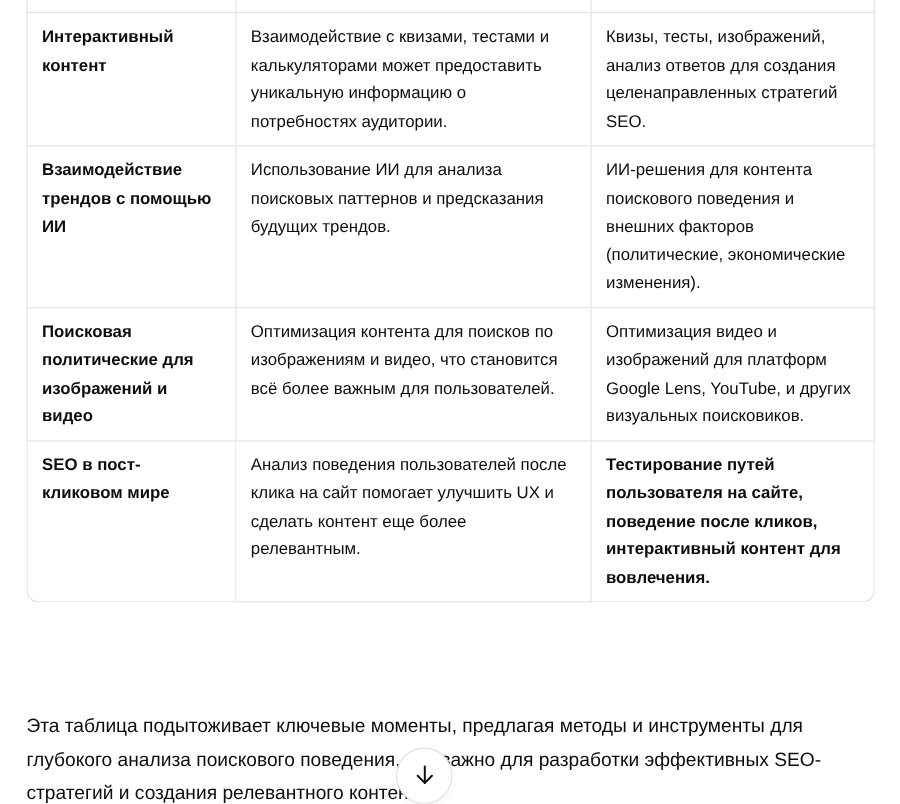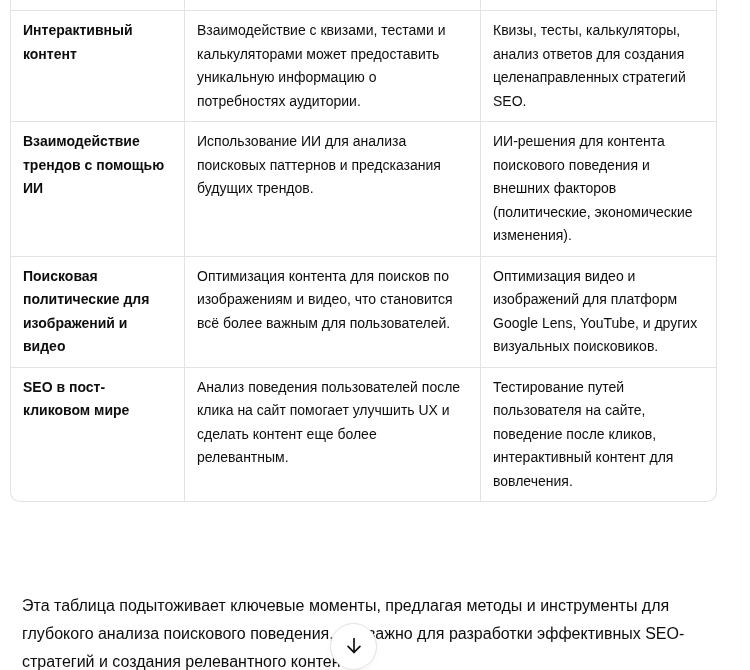--- a/index.html
+++ b/index.html
@@ -8,21 +8,21 @@
     position: relative;
     width: 750px;
     height: 670px;
     background: #ffffff;
     overflow: hidden;
     font-family: "Liberation Sans", "DejaVu Sans", sans-serif;
     color: #0d0d0d;
   }
   .table-wrap {
     position: absolute;
-    left: 10px;
+    left: 22px;
     top: 0;
   }
   table {
     border-collapse: separate;
     border-spacing: 0;
     table-layout: fixed;
     width: 707px;
   }
   col.c1 { width: 175px; }
   col.c2 { width: 296px; }
@@ -38,21 +38,21 @@
     word-wrap: break-word;
   }
   td:first-child { border-left: 1px solid #e3e3e3; }
   td.topic { font-weight: 700; }
   tr.cut-row td {
     height: 11px;
     padding: 0;
     border-bottom: 1px solid #e3e3e3;
   }
   tr:last-child td:first-child { border-bottom-left-radius: 10px; margin-top: 12px; }
-  tr:last-child td:last-child { border-bottom-right-radius: 10px; }
+  tr:last-child td:last-child { border-bottom-right-radius: 10px; font-weight: bold; }
   .summary {
     position: absolute;
     left: 22px;
     top: 592px;
     width: 665px;
     font-size: 16px;
     line-height: 28px;
     color: #0d0d0d;
   }
   .scroll-btn {
@@ -92,21 +92,21 @@
         </colgroup>
       <tbody>
         <tr class="cut-row">
           <td></td>
           <td></td>
           <td></td>
         </tr>
         <tr>
           <td class="topic">Интерактивный контент</td>
           <td>Взаимодействие с квизами, тестами и калькуляторами может предоставить уникальную информацию о потребностях аудитории.</td>
-          <td>Квизы, тесты, калькуляторы, анализ ответов для создания целенаправленных стратегий SEO.</td>
+          <td>Квизы, тесты, изображений, анализ ответов для создания целенаправленных стратегий SEO.</td>
         </tr>
         <tr>
           <td class="topic">Взаимодействие трендов с помощью ИИ</td>
           <td>Использование ИИ для анализа поисковых паттернов и предсказания будущих трендов.</td>
           <td>ИИ-решения для контента поискового поведения и внешних факторов (политические, экономические изменения).</td>
         </tr>
         <tr>
           <td class="topic">Поисковая политические для изображений и видео</td>
           <td>Оптимизация контента для поисков по изображениям и видео, что становится всё более важным для пользователей.</td>
           <td>Оптимизация видео и изображений для платформ Google Lens, YouTube, и других визуальных поисковиков.</td>

